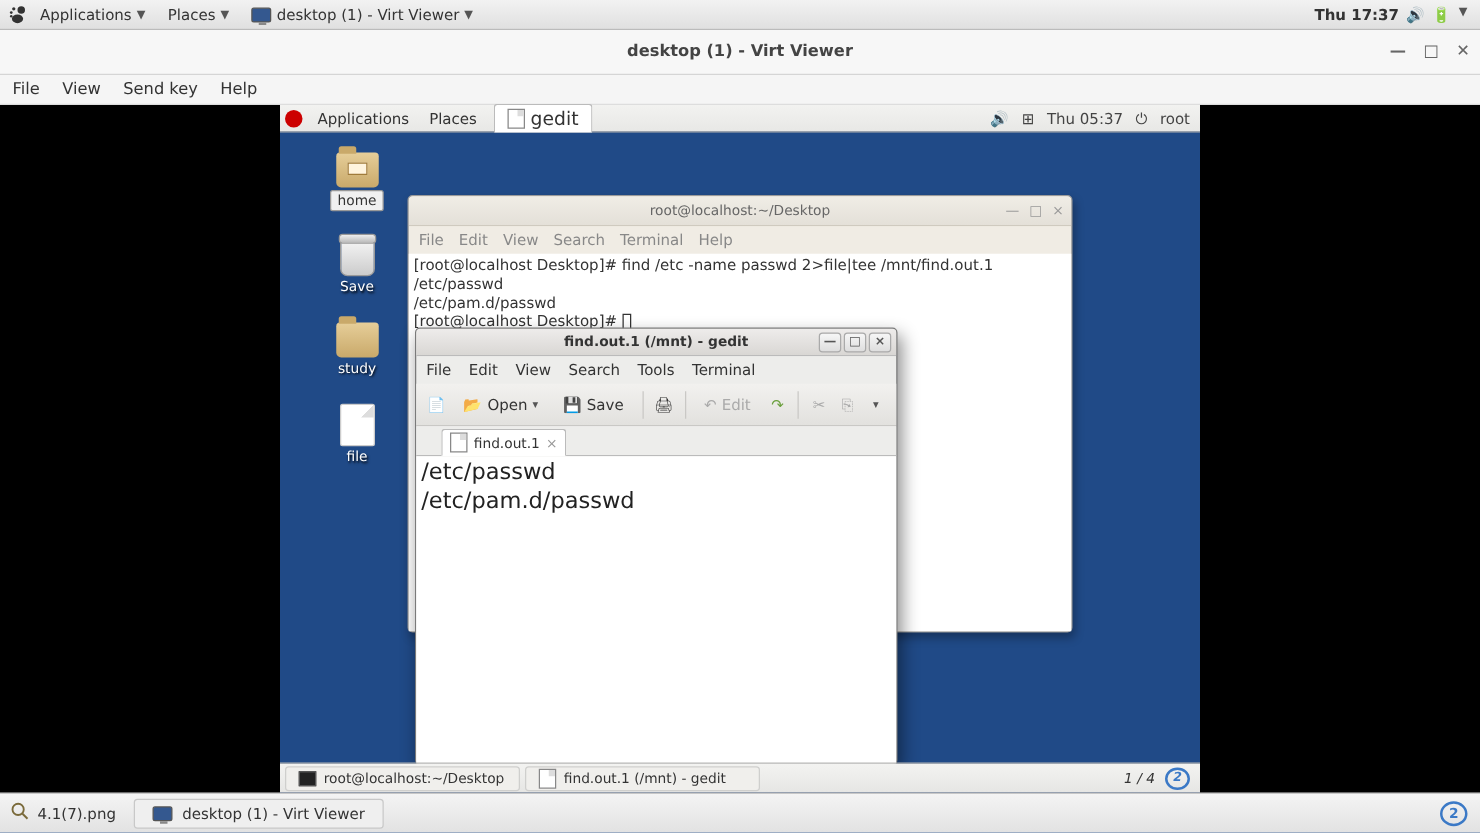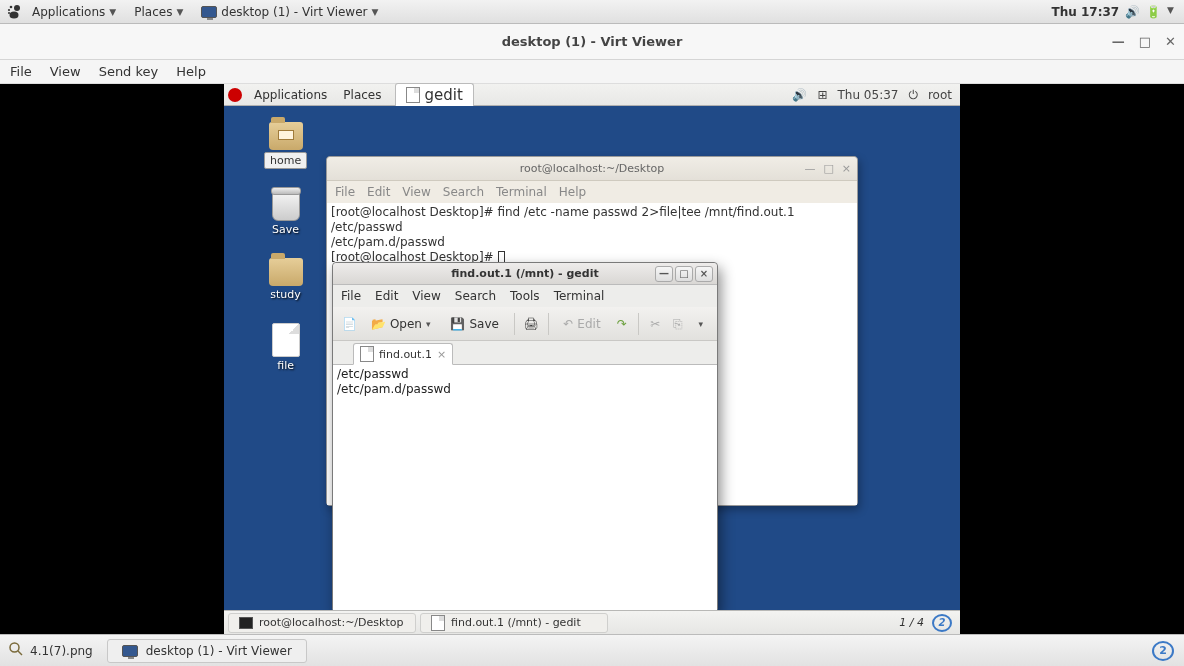--- a/index.html
+++ b/index.html
@@ -64,21 +64,21 @@
 .gedit-menu span{cursor:pointer;}
 .gedit-toolbar{height:34px;display:flex;align-items:center;gap:6px;padding:0 8px;background:linear-gradient(#f2f1ef,#e2e1de);border-bottom:1px solid #c9c8c5;}
 .tbtn{height:26px;padding:0 6px;display:flex;align-items:center;gap:4px;font-size:12px;color:#333;border:1px solid transparent;border-radius:3px;cursor:pointer;}
 .tbtn.icon-only{width:28px;justify-content:center;padding:0;}
 .tbtn.disabled{color:#aaa;}
 .tsep{width:1px;height:22px;background:#c9c8c5;margin:0 2px;}
 .tarrow{margin-left:auto;}
 .gedit-tabs{height:24px;display:flex;align-items:flex-end;padding-left:20px;background:#ededeb;border-bottom:1px solid #bbb;}
 .gedit-tab{height:22px;background:#fff;border:1px solid #bbb;border-bottom:1px solid #fff;border-radius:3px 3px 0 0;padding:2px 6px;display:flex;align-items:center;gap:5px;font-size:11px;color:#333;margin-bottom:-1px;}
 .gedit-tab .tx{color:#999;font-size:11px;cursor:pointer;}
-.gedit-body{background:#fff;height:calc(100% - 102px);padding:2px 4px;font-family:"DejaVu Sans Mono",monospace;font-size:12px;color:#222;white-space:pre;line-height:1.25;}
+.gedit-body{background:#fff;height:calc(100% - 102px);padding:2px 4px;font-family:"DejaVu Sans Mono",monospace;font-size:18px;color:#222;white-space:pre;line-height:1.25;}
 
 
 .guest-bottom{position:absolute;bottom:0;left:0;right:0;height:24px;background:linear-gradient(#f3f3f1,#e6e6e4);border-top:1px solid #b8b8b6;display:flex;align-items:center;font-size:11px;color:#333;}
 .gb-task{display:flex;align-items:center;gap:6px;padding:2px 10px;border:1px solid #cfcfcd;border-radius:3px;background:#f0efec;margin-left:4px;height:20px;min-width:188px;cursor:pointer;}
 .gb-right{margin-left:auto;display:flex;align-items:center;gap:8px;padding-right:8px;font-style:italic;}
 .pager{width:20px;height:18px;border:2px solid #3b79c6;border-radius:50%;display:flex;align-items:center;justify-content:center;font-size:10px;color:#3b79c6;font-weight:bold;}
 
 
 .host-bottom{height:32px;background:linear-gradient(#f4f4f4,#e2e2e2);border-top:1px solid #bbb;display:flex;align-items:center;font-size:12px;color:#333;}
 .hb-left{display:flex;align-items:center;gap:6px;padding-left:8px;}

